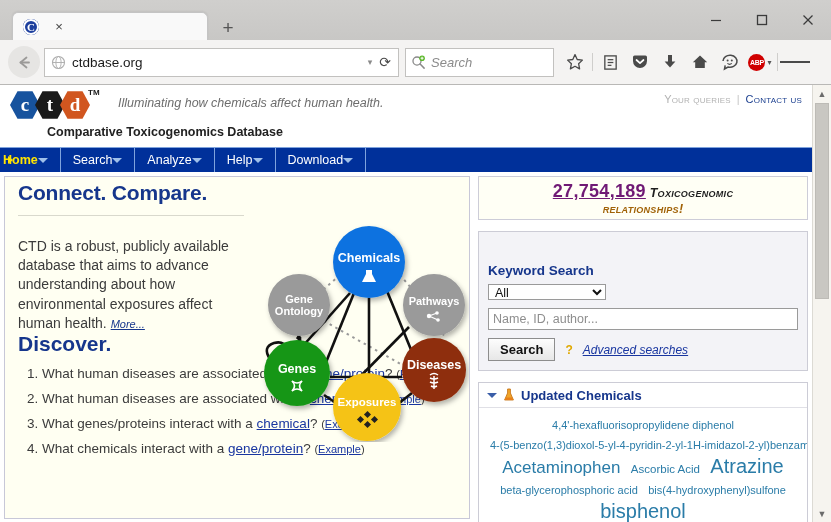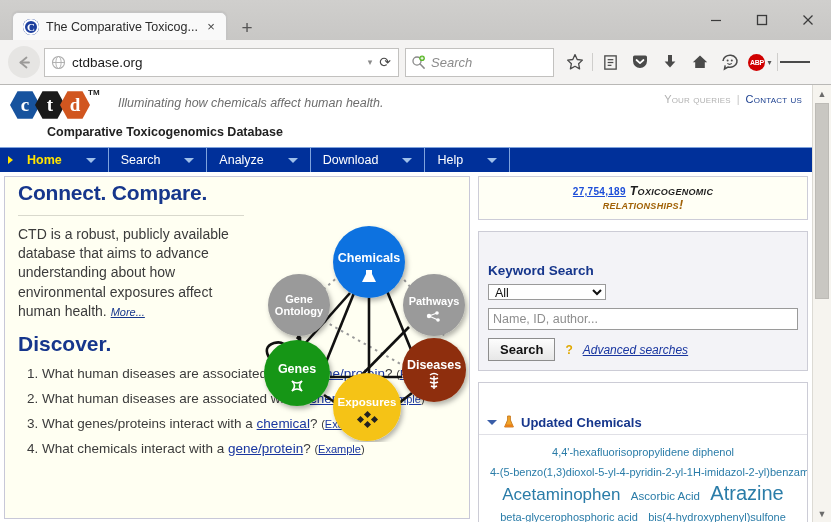--- a/index.html
+++ b/index.html
@@ -209,21 +209,21 @@
     background: #00309a;
     border-top: 1px solid #7fa3dd;
     display: flex; align-items: stretch;
   }
   .navitem {
     display: flex; align-items: center;
     padding: 0 12px;
     border-right: 1px solid #7fa3dd;
     color: #ffffff;
     font-size: 12.5px;
-    gap: 24px;
+    gap: 0;
     white-space: nowrap;
   }
   .navitem.home { color: #ffe400; font-weight: bold; padding-left: 8px; }
   .navitem .arrow-r {
     width: 0; height: 0; margin-right: -10px;
     border-left: 5px solid #ffe400;
     border-top: 4px solid transparent;
     border-bottom: 4px solid transparent;
   }
   .navitem .caret {
@@ -250,21 +250,21 @@
   .headline {
     position: absolute; left: 13px; top: 4px;
     font-size: 21px; font-weight: bold; color: #16368c;
     letter-spacing: -0.2px;
   }
   .hr1 {
     position: absolute; left: 13px; top: 38px;
     width: 226px; height: 1px; background: #d9d9cd;
   }
   .blurb {
-    position: absolute; left: 13px; top: 48px;
+    position: absolute; left: 13px; top: 60px;
     width: 232px;
     font-size: 14px; line-height: 19.2px; color: #3b3b3b;
   }
   .blurb a { color: #16368c; font-size: 11px; font-style: italic; }
   .headline2 {
     position: absolute; left: 13px; top: 155px;
     font-size: 21px; font-weight: bold; color: #16368c;
   }
   .qlist {
     position: absolute; left: 13px; top: 186px;
@@ -297,21 +297,21 @@
   }
   .relbox {
     height: 44px;
     background: #fffff5;
     border: 1px solid #cdcdd8;
     display: flex; flex-direction: column;
     align-items: center; justify-content: center;
     box-sizing: border-box;
   }
   .rel-line1 { font-size: 12.5px; font-variant: small-caps; color: #1f1f1f; letter-spacing: .3px;}
-  .rel-line1 b { color: #1d4ed8; text-decoration: underline; font-size: 10px; font-style: normal;}
+  .rel-line1 b { color: #701a75; text-decoration: underline; font-size: 18px; font-style: normal;}
   .rel-line1 i, .rel-line2 { font-style: italic; }
   .rel-line2 {
     font-size: 12.5px; font-variant: small-caps; color: #a16207;
     letter-spacing: .3px; font-weight: bold;
   }
   .rel-it { font-style: italic; font-weight: bold; }
 
   .kw-panel {
     margin-top: 11px;
     background: #f3f3f7;
@@ -374,21 +374,20 @@
     height: 150px;
     box-sizing: border-box;
     overflow: hidden;
   }
   .upd-head {
     height: 24px;
     display: flex; align-items: center;
     padding: 0 8px; gap: 6px;
     border-bottom: 1px solid #e0e0e6;
     background: #fff;
-    margin-top: 27px;
   }
   .upd-caret {
     width: 0; height: 0;
     border-top: 5px solid #3a5ea8;
     border-left: 5px solid transparent;
     border-right: 5px solid transparent;
   }
   .flask { width: 12px; height: 14px; }
   .upd-title { font-size: 13px; font-weight: bold; color: #16368c; }
   .cloud {
@@ -428,21 +427,20 @@
 </style>
 </head>
 <body>
 
 <div id="app">
 
   <div class="titlebar">
     <div class="tabstrip">
       <div class="tab">
         <span class="tab-favicon">C</span>
-        <span class="tab-title">The Comparative Toxicog...</span>
         <span class="tab-close">×</span>
       </div>
       <div class="newtab">+</div>
     </div>
 
     <div class="win-controls">
       <div class="win-btn">
         <svg width="14" height="14" viewBox="0 0 14 14">
             <line x1="2" y1="7.5" x2="12" y2="7.5" stroke="#3b3b3b" stroke-width="1.2"></line>
           </svg>
@@ -573,25 +571,25 @@
         </div>
         <div class="navitem">
           <span>Search</span>
           <span class="caret"></span>
         </div>
         <div class="navitem">
           <span>Analyze</span>
           <span class="caret"></span>
         </div>
         <div class="navitem">
+          <span>Help</span>
+          <span class="caret"></span>
+        </div>
+        <div class="navitem">
           <span>Download</span>
-          <span class="caret"></span>
-        </div>
-        <div class="navitem">
-          <span>Help</span>
           <span class="caret"></span>
         </div>
       </div>
 
       <div class="content">
 
         <div class="left-col">
           <div class="headline">Connect. Compare.</div>
           <div class="hr1"></div>
           <div class="blurb">

